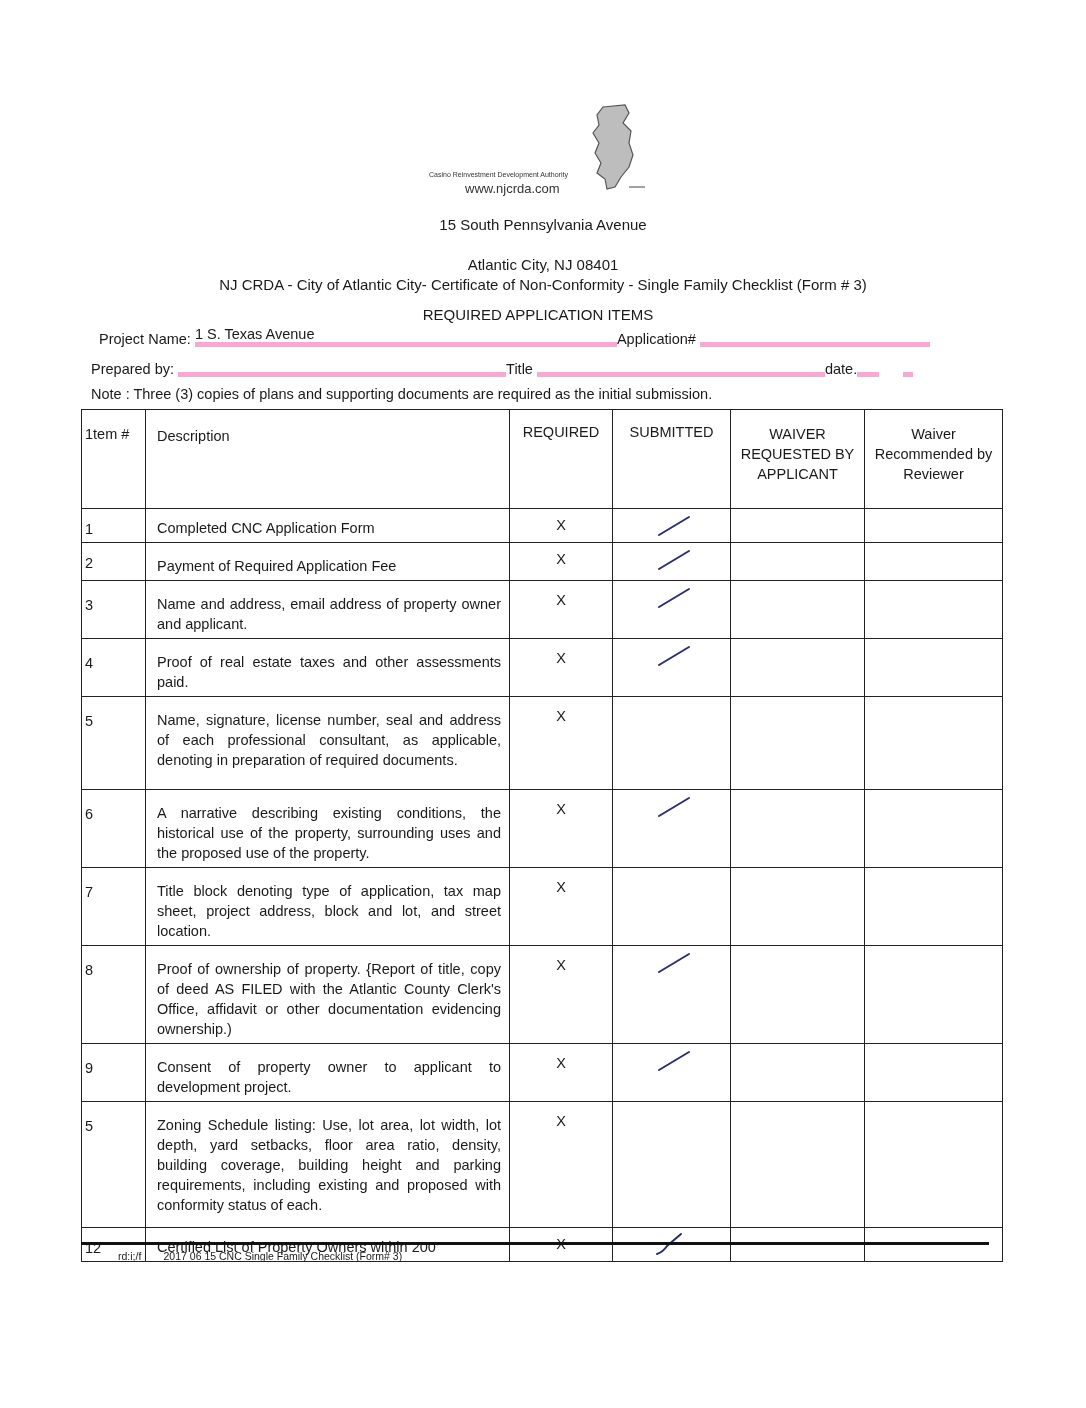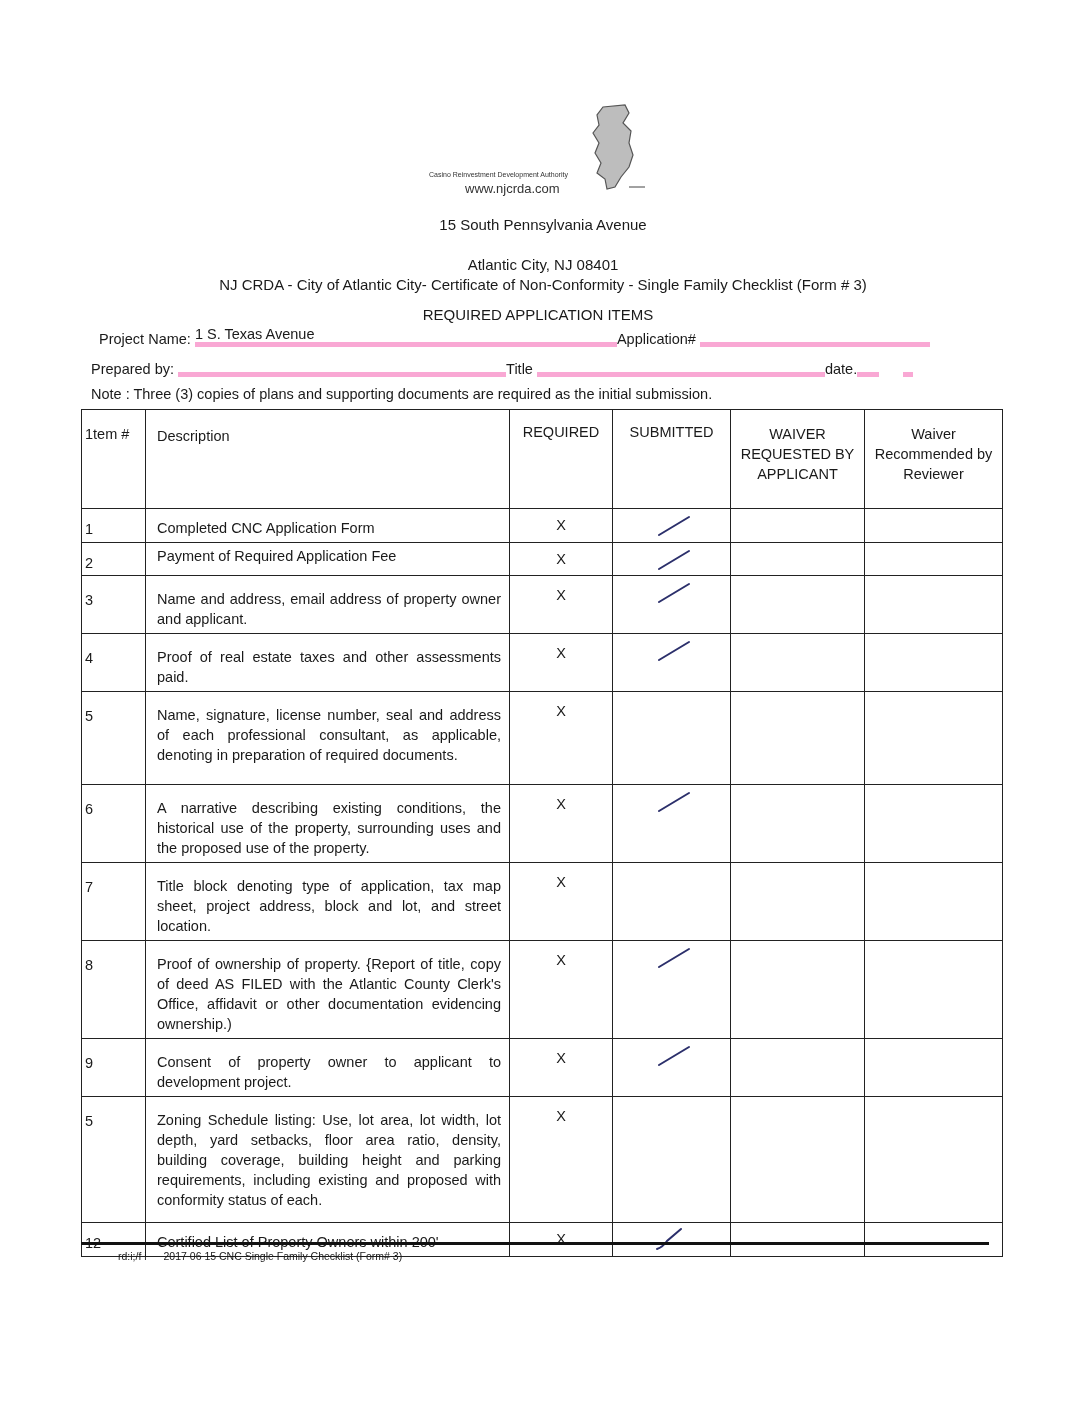--- a/index.html
+++ b/index.html
@@ -82,21 +82,21 @@
         <td class="c-sub">
           <svg class="check" viewBox="0 0 40 26" style="top: 4px;">
             <path d="M6 22 L36 4"></path>
           </svg>
         </td>
         <td class="c-wr"></td>
         <td class="c-wrr"></td>
       </tr>
       <tr style="height: 33px;">
         <td class="c-num" style="padding-top: 12px;">2</td>
-        <td class="c-desc" style="padding-top: 3px; padding-bottom: 4px;">Payment of Required Application Fee</td>
+        <td class="c-desc" style="padding-top: 13px; padding-bottom: 4px;">Payment of Required Application Fee</td>
         <td class="c-req" style="padding-top: 8px;">X</td>
         <td class="c-sub">
           <svg class="check" viewBox="0 0 40 26" style="top: 4px;">
             <path d="M6 22 L36 4"></path>
           </svg>
         </td>
         <td class="c-wr"></td>
         <td class="c-wrr"></td>
       </tr>
       <tr style="height: 53px;">

